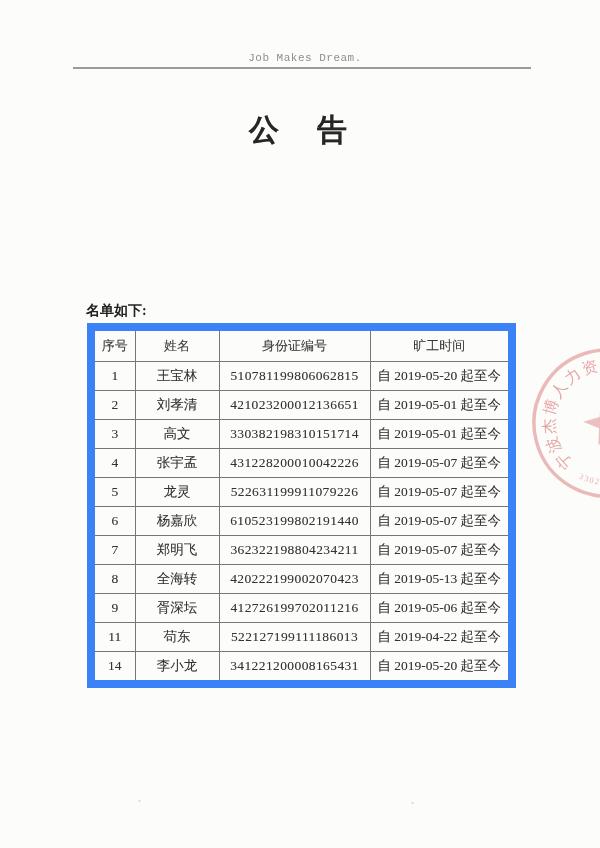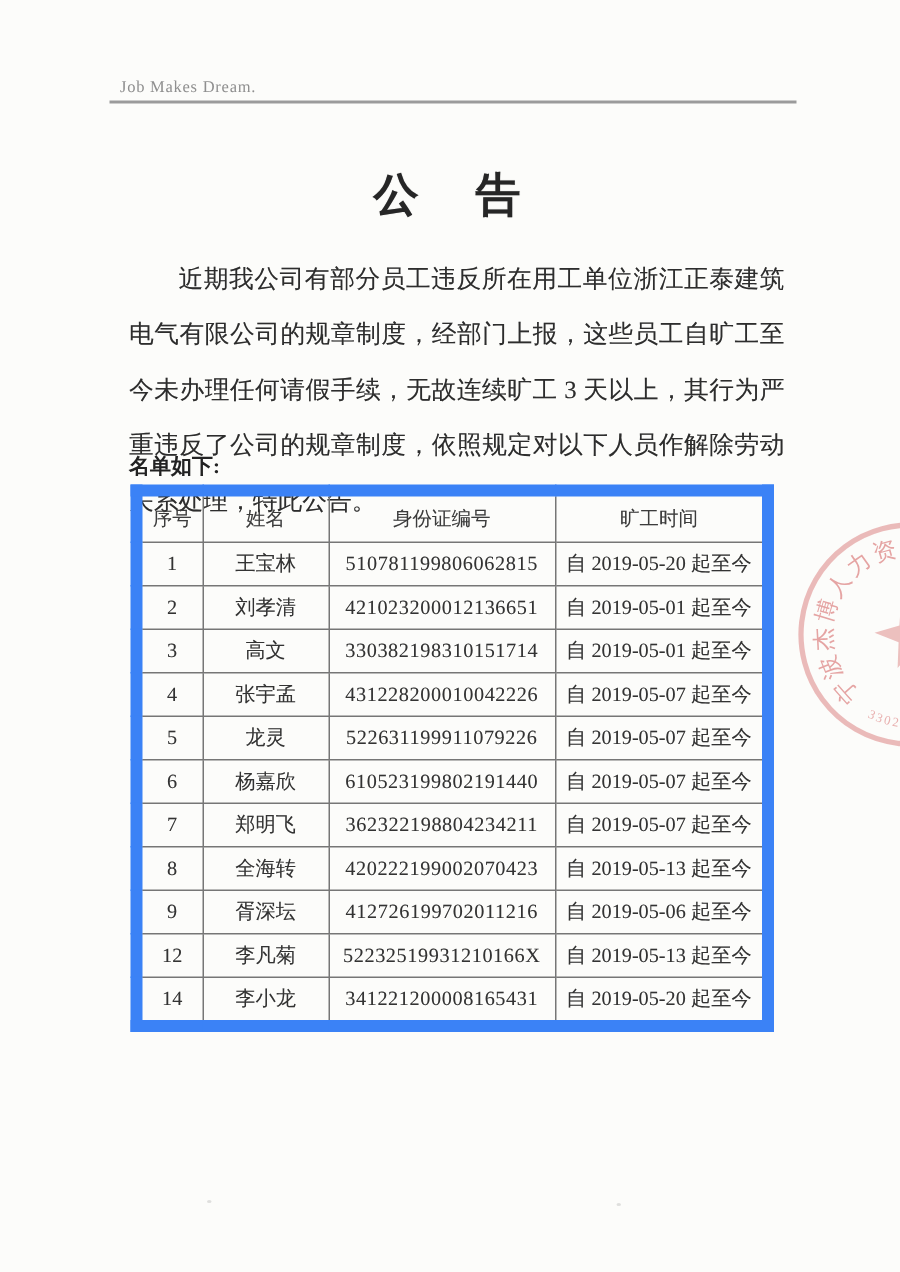--- a/index.html
+++ b/index.html
@@ -9,22 +9,22 @@
     width:600px; height:848px;
     margin:0 auto;
     background:#fcfcfa;
     overflow:hidden;
     font-family:"Liberation Serif","DejaVu Serif",serif;
     color:#2e2e2e;
   }
   
   .doc-header {
     position:absolute; top:52px; left:80px; right:70px;
-    display:flex; justify-content:flex-start;
-    font-family:Liberation Serif, serif;
+    display:flex; justify-content:center;
+    font-family:Liberation Mono, monospace;
     font-size:11px; color:#8f8f8f; letter-spacing:0.5px;
   }
   .doc-header .num { color:#898989; }
   .header-rule {
     position:absolute; top:67px; left:73px; width:458px;
     border-top:2px solid #9b9b9b; height:0;
   }
   
   .notice-title {
     position:absolute; top:110px; left:0; width:100%;
@@ -82,21 +82,20 @@
 
 <div class="page">
 
   <div class="doc-header">
     <span>Job Makes Dream.</span>
   </div>
   <div class="header-rule"></div>
 
   <h1 class="notice-title">公　告</h1>
 
-  <p class="notice-body">近期我公司有部分员工违反所在用工单位浙江正泰建筑电气有限公司的规章制度，经部门上报，这些员工自旷工至今未办理任何请假手续，无故连续旷工 3 天以上，其行为严重违反了公司的规章制度，依照规定对以下人员作解除劳动关系处理，特此公告。</p>
 
   <div class="list-label">名单如下:</div>
 
   <table class="roster">
     <colgroup>
       <col class="c-seq">
         <col class="c-name">
         <col class="c-id">
         <col class="c-time">
     </colgroup>
@@ -157,24 +156,24 @@
           <td>420222199002070423</td>
           <td>自 2019-05-13 起至今</td>
         </tr>
         <tr>
           <td>9</td>
           <td>胥深坛</td>
           <td>412726199702011216</td>
           <td>自 2019-05-06 起至今</td>
         </tr>
         <tr>
-          <td>12</td>
-          <td>李凡菊</td>
-          <td>52232519931210166X</td>
-          <td>自 2019-05-13 起至今</td>
+          <td>11</td>
+          <td>苟东</td>
+          <td>522127199111186013</td>
+          <td>自 2019-04-22 起至今</td>
         </tr>
         <tr>
           <td>14</td>
           <td>李小龙</td>
           <td>341221200008165431</td>
           <td>自 2019-05-20 起至今</td>
         </tr>
       </tbody>
   </table>
 

